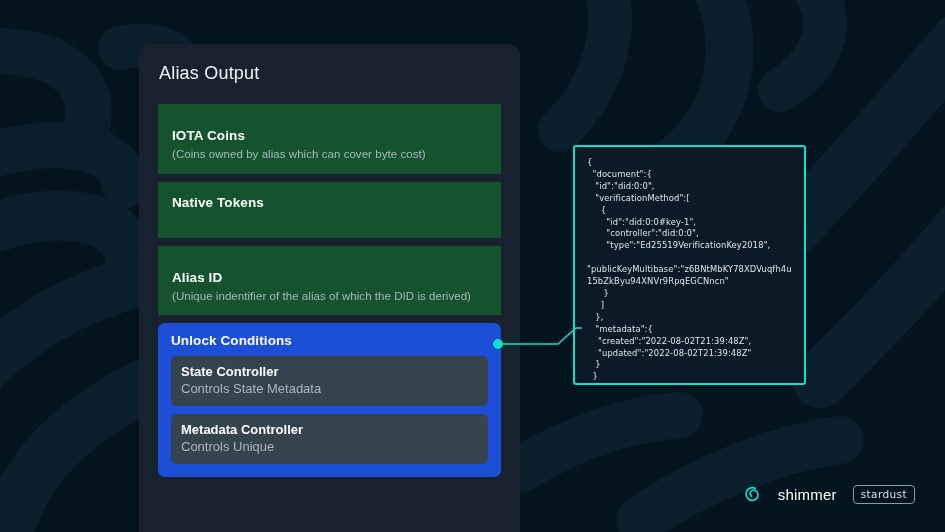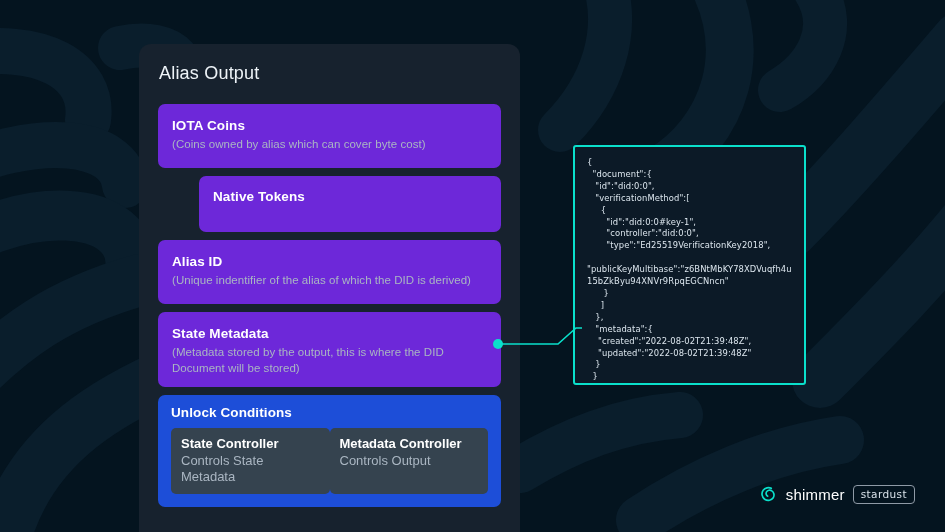--- a/index.html
+++ b/index.html
@@ -50,23 +50,23 @@
   }
 
   #field-list {
     position: absolute;
     left: 19px;
     top: 60px;
     width: 343px;
   }
 
   .field-row {
-    background: #6d28d9;
-    border-radius: 7px;
-    padding: 12px 14px 11px 14px;
+    background: #14532d;
+    border-radius: 0;
+    padding: 22px 14px 11px 14px;
     margin-bottom: 8px;
     min-height: 46px;
   }
 
   .field-title {
     font-size: 13.5px;
     font-weight: 700;
     color: #ffffff;
     letter-spacing: 0.1px;
     line-height: 20px;
@@ -74,40 +74,41 @@
 
   .field-desc {
     font-size: 11.5px;
     color: #aab6c2;
     line-height: 15.5px;
     letter-spacing: 0.05px;
     margin-top: 1px;
   }
 
   .field-row.tall { min-height: 64px; }
-  .field-row.plain { min-height: 52px; padding-top: 11px; margin-left: 41px; }
+  .field-row.plain { min-height: 52px; padding-top: 11px; }
 
   
   #unlock-row {
     background: #1d4ed8;
     border-radius: 7px;
     padding: 10px 13px 13px 13px;
   }
 
   #unlock-title {
     font-size: 13.5px;
     font-weight: 700;
     color: #ffffff;
     margin-bottom: 8px;
     letter-spacing: 0.1px;
   }
 
   #unlock-cols {
     display: flex;
-    gap: 0;
+    gap: 8px;
+    flex-direction: column;
   }
 
   .unlock-box {
     background: #35434f;
     border-radius: 5px;
     padding: 7px 10px 9px 10px;
     flex: 1 1 0;
   }
 
   .unlock-box-title {
@@ -159,21 +160,21 @@
     letter-spacing: 0.1px;
   }
 
   
   #brand {
     position: absolute;
     right: 30px;
     bottom: 28px;
     display: flex;
     align-items: center;
-    gap: 8px;
+    gap: 16px;
     z-index: 3;
     justify-content: center;
   }
 
   #brand-mark { display: block; }
 
   #brand-name {
     font-size: 15px;
     color: #ffffff;
     font-weight: 400;
@@ -226,37 +227,33 @@
 
     <div class="field-row plain" style="min-height:56px;">
       <div class="field-title">Native Tokens</div>
     </div>
 
     <div class="field-row tall">
       <div class="field-title">Alias ID</div>
       <div class="field-desc">(Unique indentifier of the alias of which the DID is derived)</div>
     </div>
 
-    <div class="field-row tall">
-      <div class="field-title">State Metadata</div>
-      <div class="field-desc">(Metadata stored by the output, this is where the DID Document will be stored)</div>
-    </div>
 
     <div id="unlock-row">
       <div id="unlock-title">Unlock Conditions</div>
       <div id="unlock-cols">
 
         <div class="unlock-box">
           <div class="unlock-box-title">State Controller</div>
           <div class="unlock-box-desc">Controls State Metadata</div>
         </div>
 
         <div class="unlock-box">
           <div class="unlock-box-title">Metadata Controller</div>
-          <div class="unlock-box-desc">Controls Output</div>
+          <div class="unlock-box-desc">Controls Unique</div>
         </div>
 
       </div>
     </div>
 
   </div>
 </div>
 
 <svg id="connector" viewBox="0 0 90 28" xmlns="http://www.w3.org/2000/svg">
   <circle cx="6" cy="18" r="5" fill="#0ae0cb"></circle>

